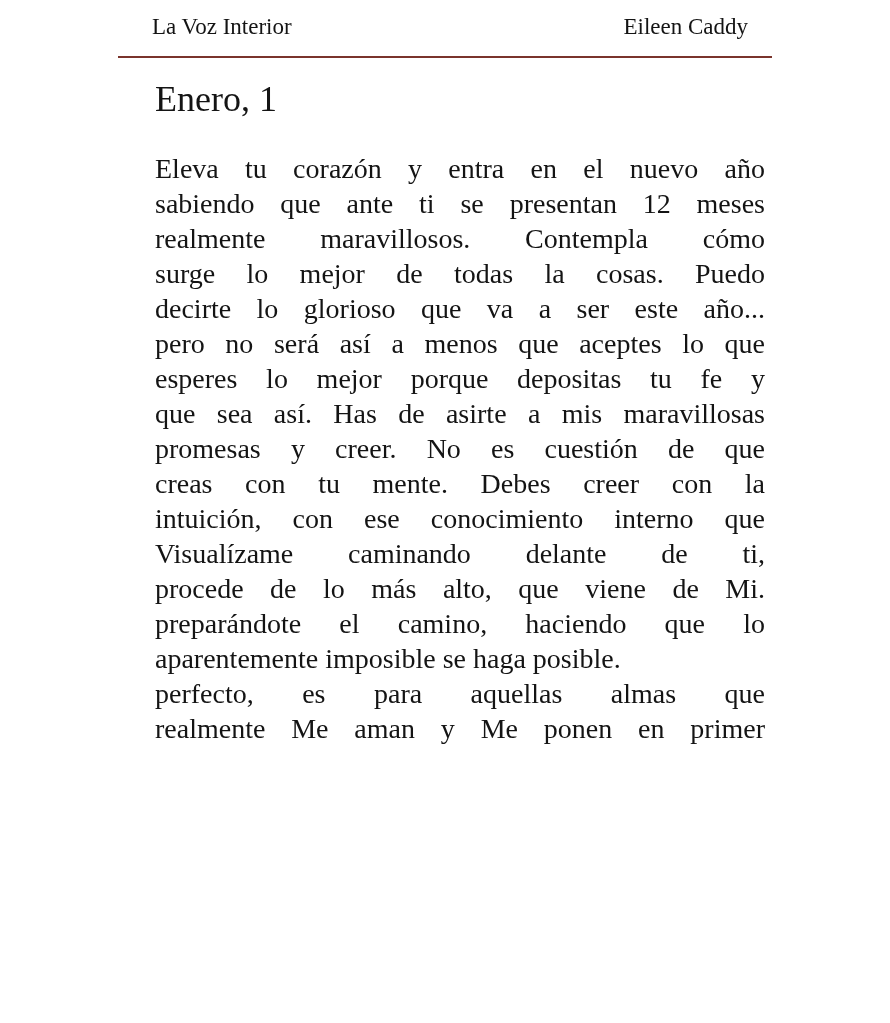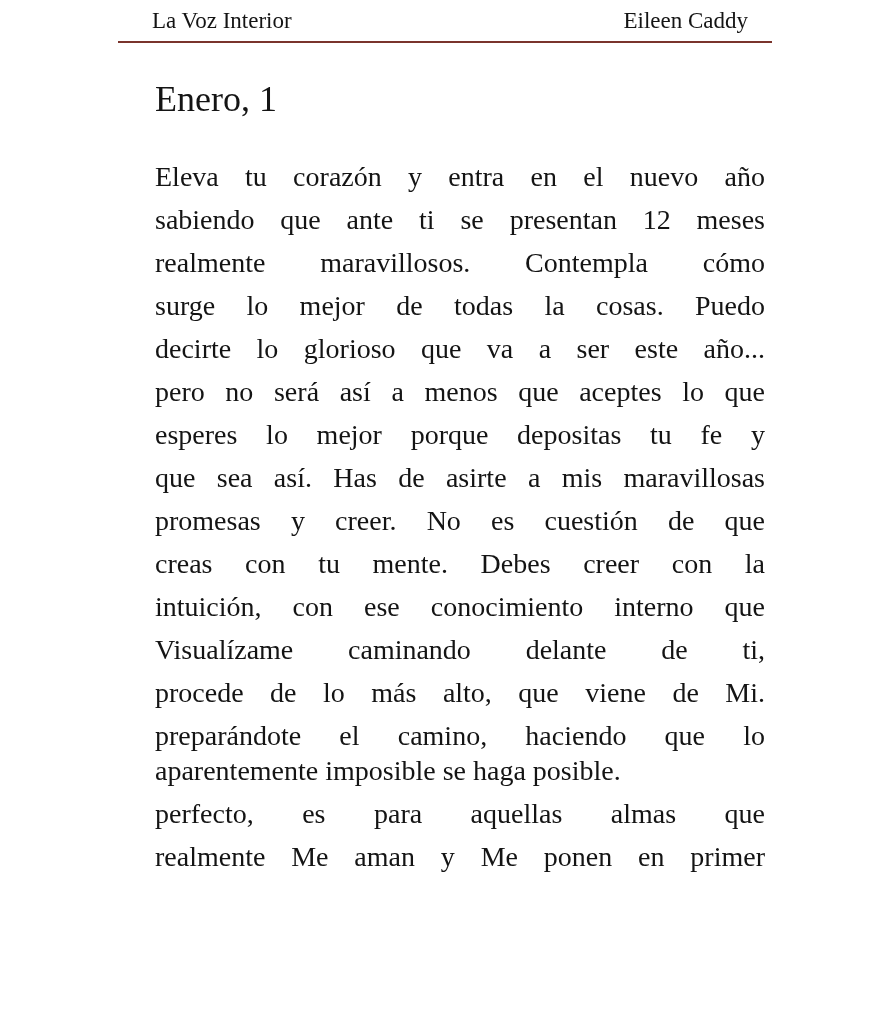--- a/index.html
+++ b/index.html
@@ -13,23 +13,23 @@
     height: 1023px;
     background: #ffffff;
     font-family: "Liberation Serif", "DejaVu Serif", serif;
     color: #141414;
     overflow: hidden;
   }
   .header {
     position: absolute;
     left: 118px;
     width: 654px;
-    top: 8px;
+    top: 14px;
     box-sizing: border-box;
-    padding: 0 24px 7px 34px;
+    padding: 0 24px 16px 34px;
     border-bottom: 2.5px solid #7a342c;
     display: flex;
     justify-content: space-between;
     align-items: flex-start;
     font-size: 23px;
     line-height: 26px;
   }
   .date-heading {
     position: absolute;
     left: 155px;
@@ -45,21 +45,20 @@
     font-size: 28px;
     line-height: 35px;
   }
   .line {
     text-align: left;
     white-space: normal;
   }
   .line.just {
     text-align: justify;
     text-align-last: justify;
-    margin-top: 8px;
   }
 </style>
 </head>
 <body>
 
 <div class="page">
 
   <div class="header">
     <span>La Voz Interior</span>
     <span>Eileen Caddy</span>

